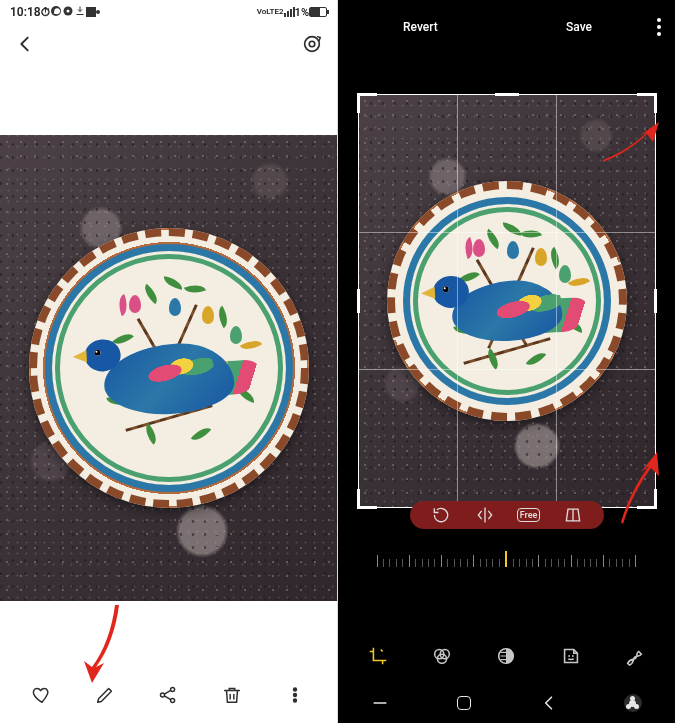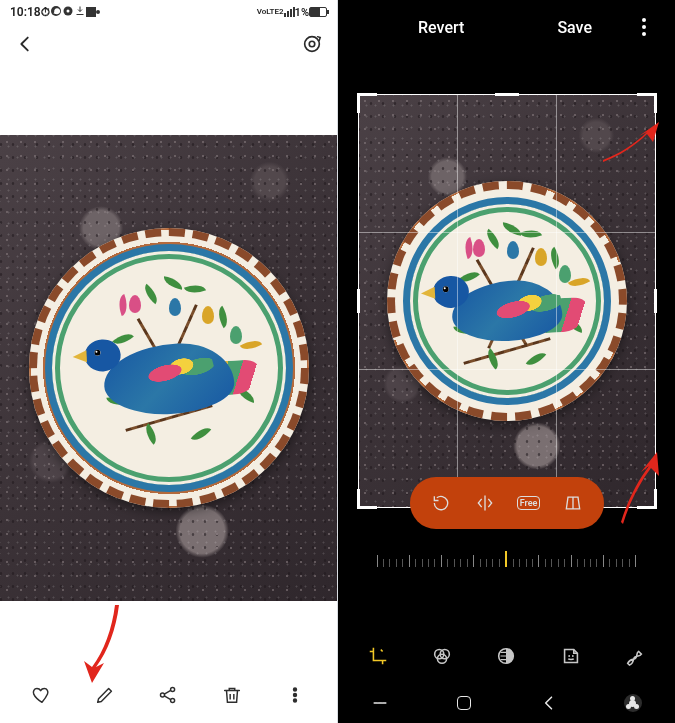--- a/index.html
+++ b/index.html
@@ -151,21 +151,21 @@
   .arrow { position:absolute; pointer-events:none; }
   .arrow svg { width:100%; height:100%; }
 
   
   .right {
     width: 337px; height: 723px; background: #000000;
     display:flex; flex-direction:column; position:relative; color:#fff;
   }
   .ed-appbar {
     height: 54px; display:flex; align-items:center; justify-content:flex-end;
-    gap: 41px; padding: 0 20px; font-size: 16px; font-weight:500;
+    gap: 56px; padding: 0 5px; font-size: 12px; font-weight:500;
   }
   .ed-appbar .rev { margin-right:auto; margin-left:60px;}
   .ed-appbar .more { width:22px; text-align:center; font-size:18px; letter-spacing:-1px;}
   .more-dots { display:flex; flex-direction:column; gap:3px; align-items:center;}
   .more-dots span { width:4px; height:4px; border-radius:50%; background:#fff;}
 
   .crop-stage {
     flex:1; position:relative; display:flex; justify-content:center;
   }
   .crop-stage .photo {
@@ -198,21 +198,21 @@
   .h-bl::before{bottom:0;left:0;} .h-bl::after{bottom:0;left:0;}
   .h-br::before{bottom:0;right:0;} .h-br::after{bottom:0;right:0;}
   .h-ml,.h-mr,.h-mt,.h-mb { position:absolute; background:#fff;}
   .h-ml{left:-2px; top:calc(50% - 12px); width:3px; height:24px;}
   .h-mr{right:-2px; top:calc(50% - 12px); width:3px; height:24px;}
   .h-mt{top:-2px; left:calc(50% - 12px); width:24px; height:3px;}
   .h-mb{bottom:-2px; left:calc(50% - 12px); width:24px; height:3px;}
 
   .pill {
     position:absolute; bottom:100px; left:50%; transform:translateX(-50%);
-    background:#c2410c; border-radius: 28px; height:52px;
+    background:#7f1d1d; border-radius: 28px; height:28px;
     display:flex; align-items:center; gap:18px; padding: 0 18px;
   }
   .pill .pbtn { width:26px; height:26px; display:flex; align-items:center; justify-content:center;}
   .pill svg { stroke:#ddd; fill:none; stroke-width:1.6; width:20px; height:20px;}
   .free-label { font-size:9px; border:1.3px solid #ddd; border-radius:4px; padding:1px 2px; color:#ddd; font-weight:600;}
 
   .angle-ruler {
     position:absolute; bottom:62px; left:50%; transform:translateX(-50%);
     width: 260px; height:26px;
   }

